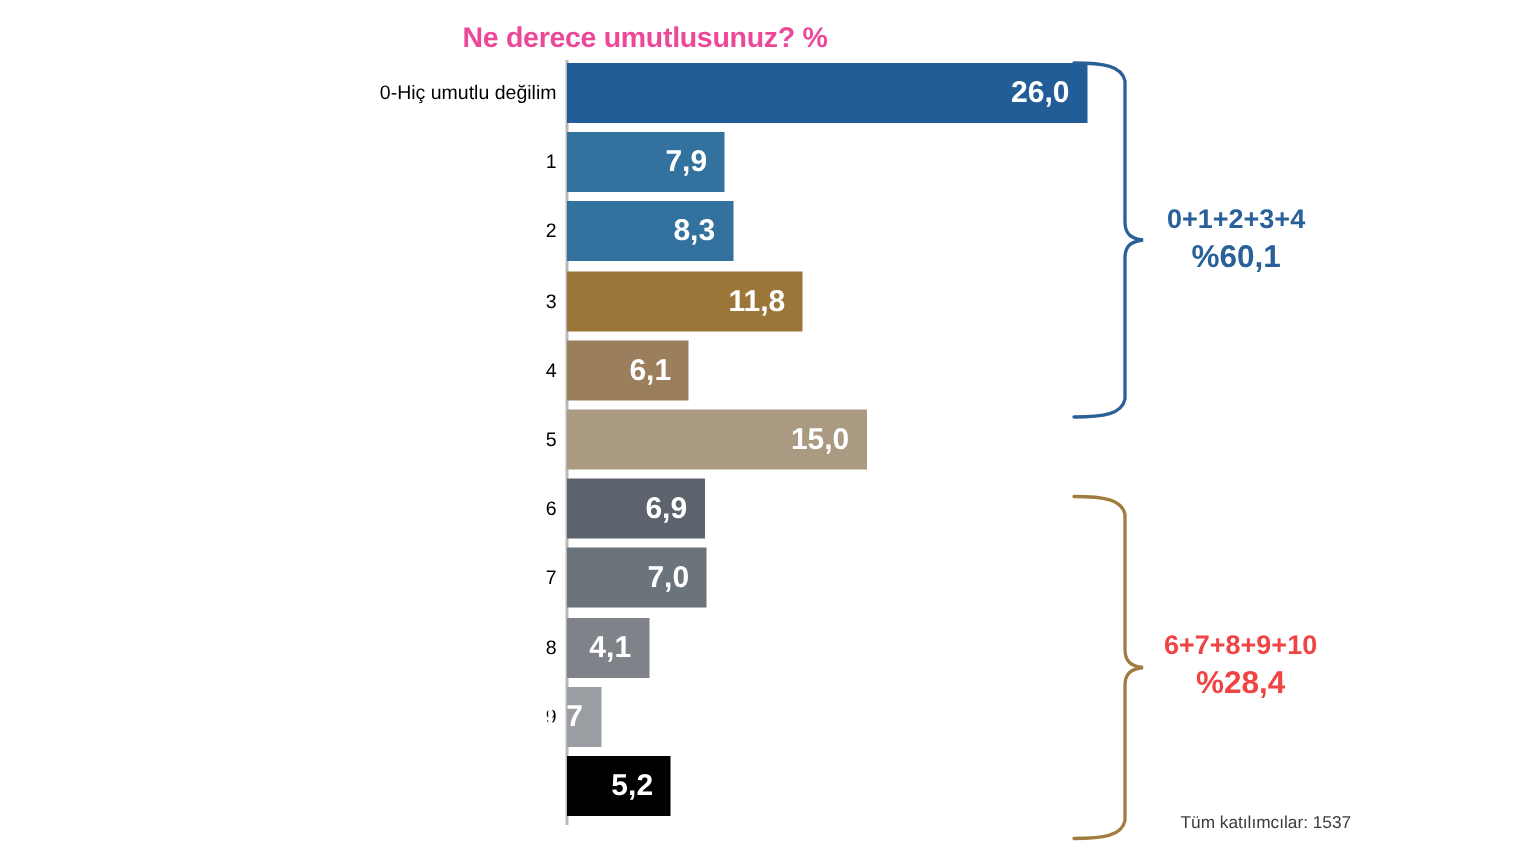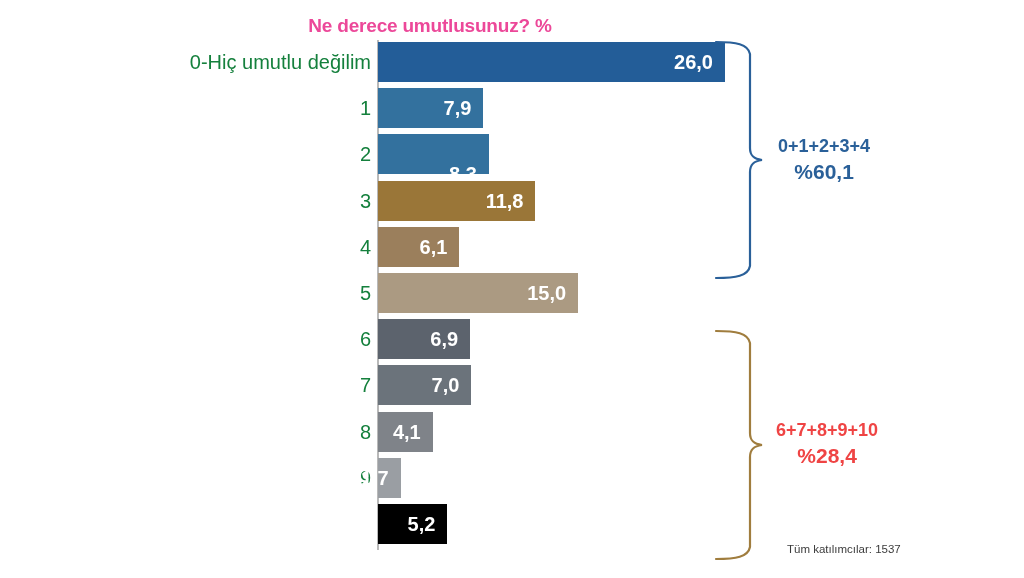--- a/index.html
+++ b/index.html
@@ -61,22 +61,22 @@
     height: 40px;
     width: 1024px;
   }
 
   .cat-label {
     position: absolute;
     right: 653px;   
     top: 0;
     height: 40px;
     line-height: 40px;
-    font-size: 20px;
-    color: #15803d;
+    font-size: 13px;
+    color: #000000;
     white-space: nowrap;
     text-align: right;
   }
 
   .bar {
     position: absolute;
     left: 378px;
     top: 0;
     height: 40px;
   }
@@ -135,21 +135,21 @@
           <div class="bar-value" style="left: 713px; transform: translateX(-100%);">26,0</div>
         </div>
         <div class="bar-row" style="top: 52.2px;">
           <div class="cat-label">1</div>
           <div class="bar" style="width: 105.435px; background: rgb(51, 113, 158);"></div>
           <div class="bar-value" style="left: 471.435px; transform: translateX(-100%);">7,9</div>
         </div>
         <div class="bar-row" style="top: 98.4px;">
           <div class="cat-label">2</div>
           <div class="bar" style="width: 110.773px; background: rgb(51, 113, 158);"></div>
-          <div class="bar-value" style="left: 476.773px; transform: translateX(-100%); margin-top: 20px;">8,3</div>
+          <div class="bar-value" style="left: 476.773px; transform: translateX(-100%);">8,3</div>
         </div>
         <div class="bar-row" style="top: 144.6px;">
           <div class="cat-label">3</div>
           <div class="bar" style="width: 157.485px; background: rgb(154, 118, 56);"></div>
           <div class="bar-value" style="left: 523.485px; transform: translateX(-100%);">11,8</div>
         </div>
         <div class="bar-row" style="top: 190.8px;">
           <div class="cat-label">4</div>
           <div class="bar" style="width: 81.4115px; background: rgb(155, 127, 92);"></div>
           <div class="bar-value" style="left: 447.412px; transform: translateX(-100%);">6,1</div>

